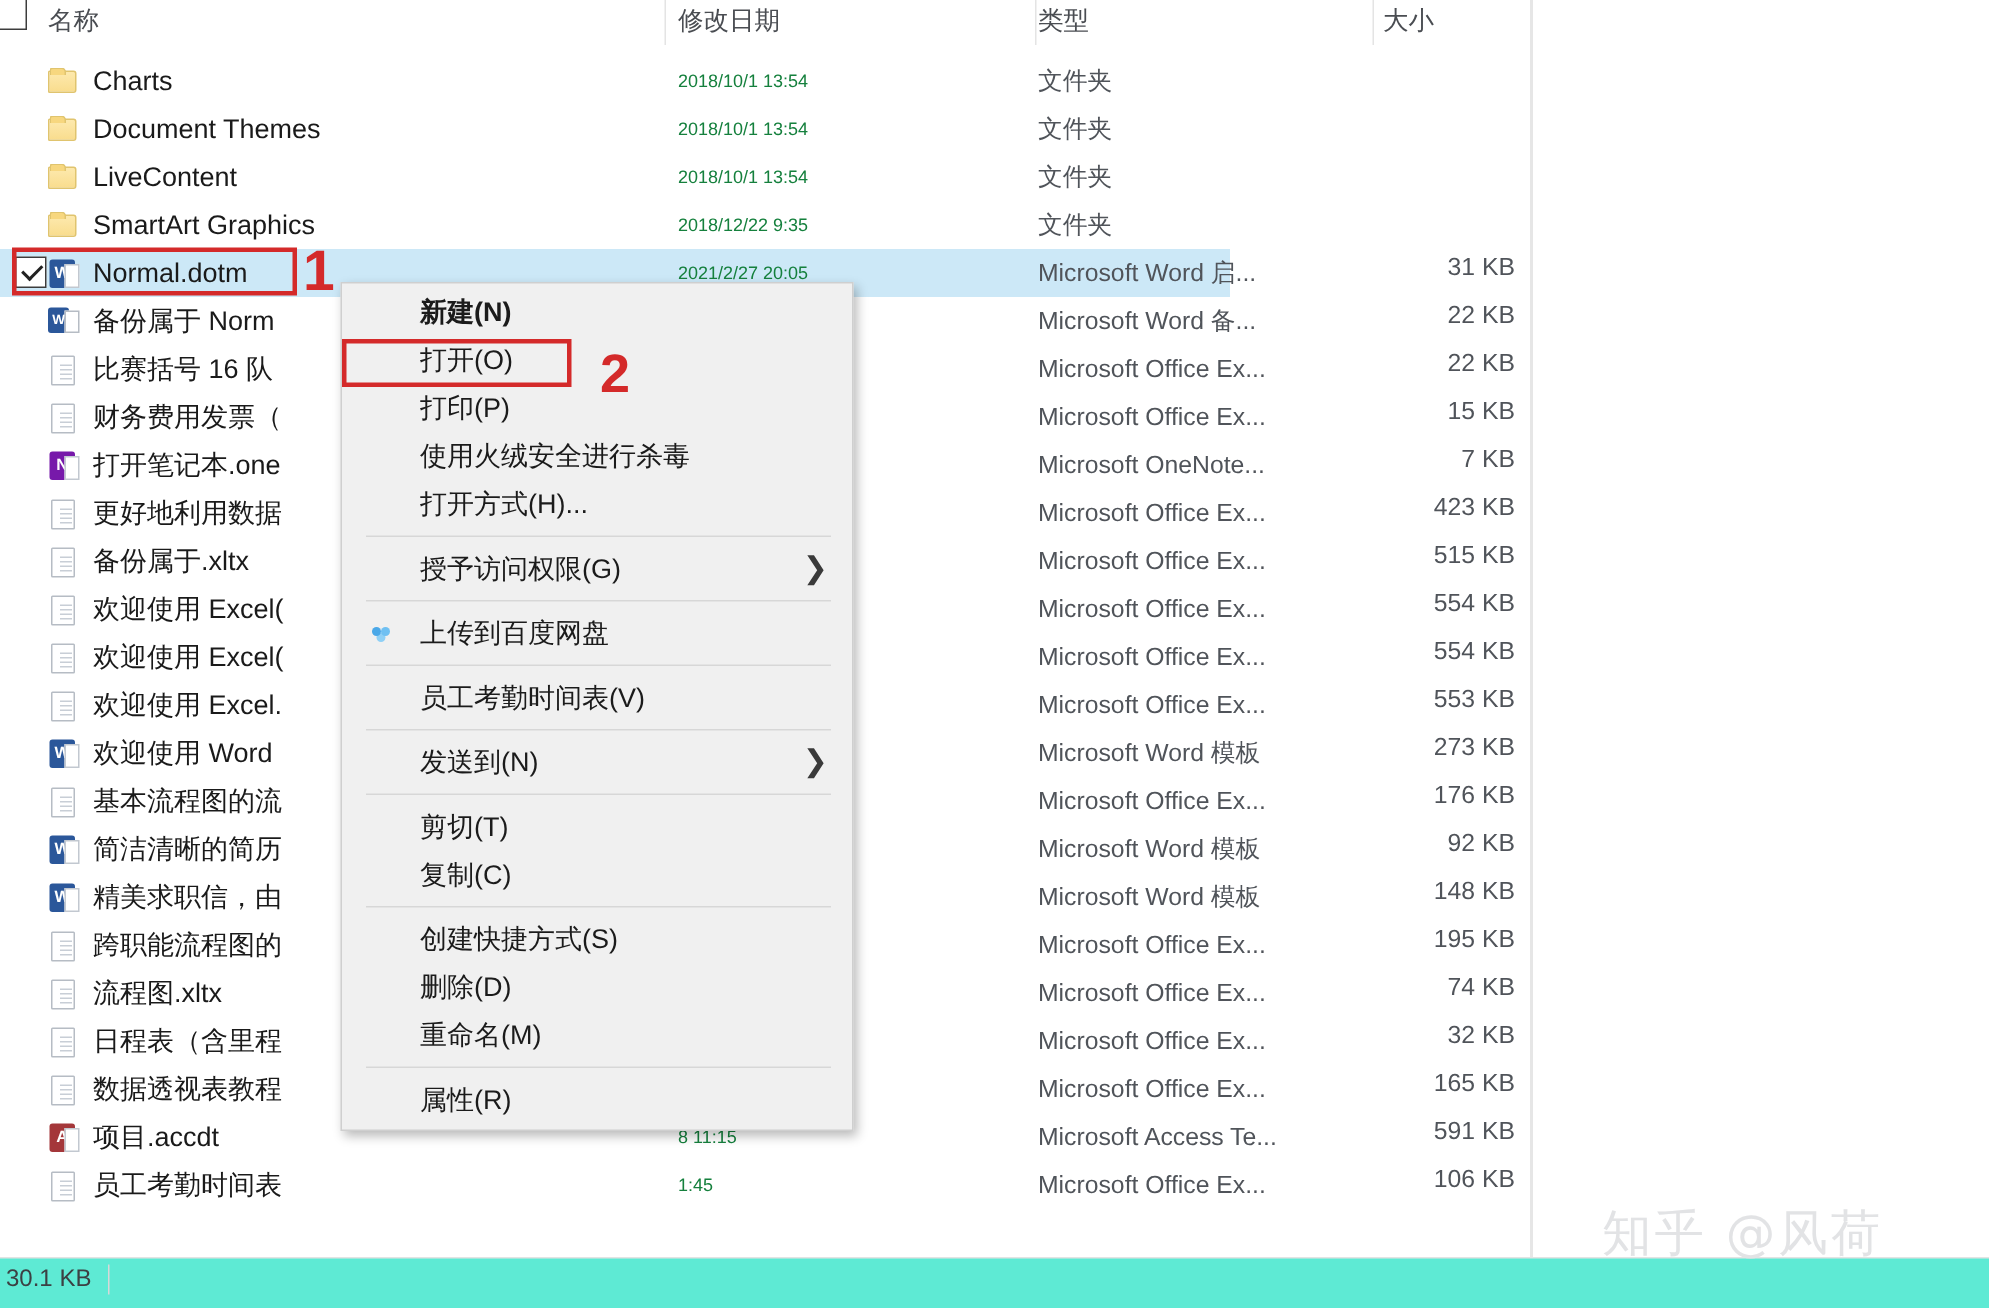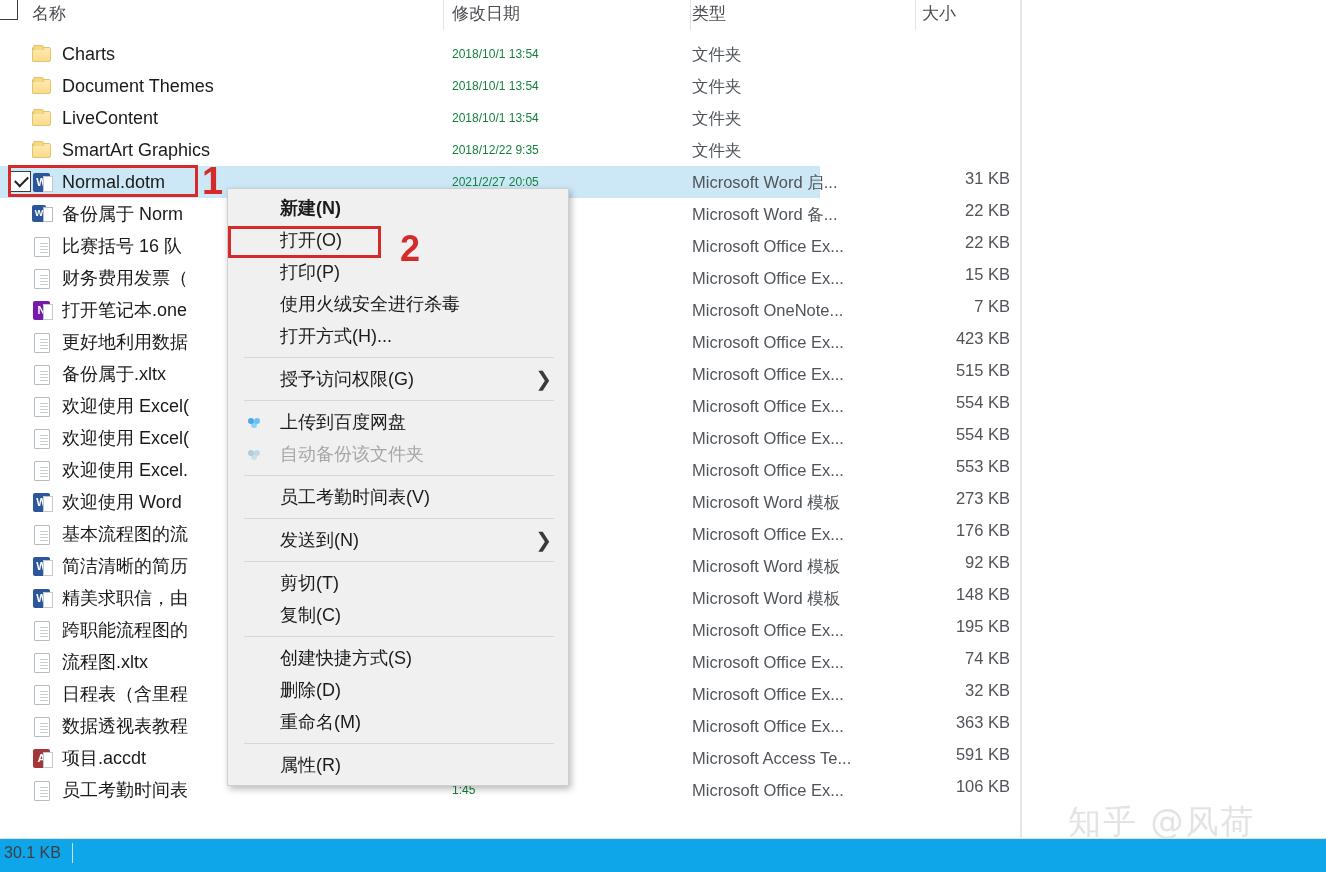--- a/index.html
+++ b/index.html
@@ -169,21 +169,21 @@
     position: absolute; border: 3px solid #d42a2a; background: transparent;
   }
   .ann-num {
     position: absolute; color: #d42a2a; font-weight: bold;
     font-family: "Liberation Sans", sans-serif;
   }
 
   
   .statusbar {
     position: absolute; left: 0; top: 838px; width: 1326px; height: 34px;
-    background: #0ea5e9; border-top: 1px solid #e3e3e3;
+    background: #5eead4; border-top: 1px solid #e3e3e3;
   }
   .statusbar .stext {
     position: absolute; left: 4px; top: 2px; font-size: 16px; color: #3c4043;
     line-height: 24px;
   }
   .statusbar .sdiv {
     position: absolute; left: 72px; top: 4px; width: 1px; height: 20px;
     background: #d8d8d8;
   }
 
@@ -405,21 +405,21 @@
         <span class="rtype">Microsoft Office Ex...</span>
         <span class="rsize">32 KB</span>
       </div>
       <div class="row">
         <span class="ricon">
           <span class="ic ic-doc"></span>
         </span>
         <span class="rname">数据透视表教程</span>
         <span class="rdate">22 3:20</span>
         <span class="rtype">Microsoft Office Ex...</span>
-        <span class="rsize">363 KB</span>
+        <span class="rsize">165 KB</span>
       </div>
       <div class="row">
         <span class="ricon">
           <span class="ic ic-access">A</span>
         </span>
         <span class="rname">项目.accdt</span>
         <span class="rdate">8 11:15</span>
         <span class="rtype">Microsoft Access Te...</span>
         <span class="rsize">591 KB</span>
       </div>
@@ -439,21 +439,20 @@
   <div class="ctx" id="ctx">
       <div class="ctx-item bold"><span>新建(N)</span></div>
       <div class="ctx-item"><span>打开(O)</span></div>
       <div class="ctx-item"><span>打印(P)</span></div>
       <div class="ctx-item"><span class="cicon"><span class="ic-shield"></span></span><span>使用火绒安全进行杀毒</span></div>
       <div class="ctx-item"><span>打开方式(H)...</span></div>
       <div class="ctx-sep"></div>
       <div class="ctx-item"><span>授予访问权限(G)</span><span class="arrow">❯</span></div>
       <div class="ctx-sep"></div>
       <div class="ctx-item"><span class="cicon"><span class="ic-cloud"></span></span><span>上传到百度网盘</span></div>
-      <div class="ctx-item disabled"><span class="cicon"><span class="ic-cloud dim"></span></span><span>自动备份该文件夹</span></div>
       <div class="ctx-sep"></div>
       <div class="ctx-item"><span>员工考勤时间表(V)</span></div>
       <div class="ctx-sep"></div>
       <div class="ctx-item"><span>发送到(N)</span><span class="arrow">❯</span></div>
       <div class="ctx-sep"></div>
       <div class="ctx-item"><span>剪切(T)</span></div>
       <div class="ctx-item"><span>复制(C)</span></div>
       <div class="ctx-sep"></div>
       <div class="ctx-item"><span>创建快捷方式(S)</span></div>
       <div class="ctx-item"><span>删除(D)</span></div>

